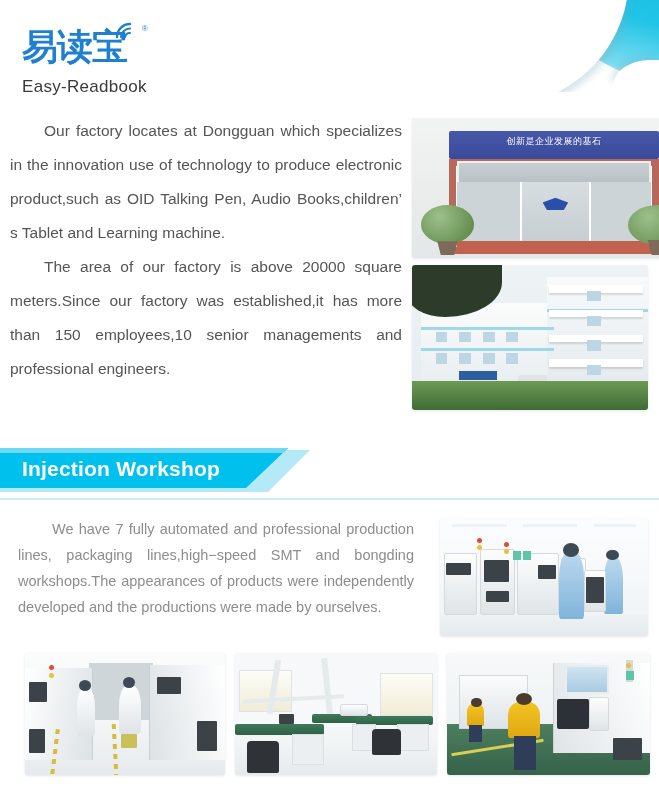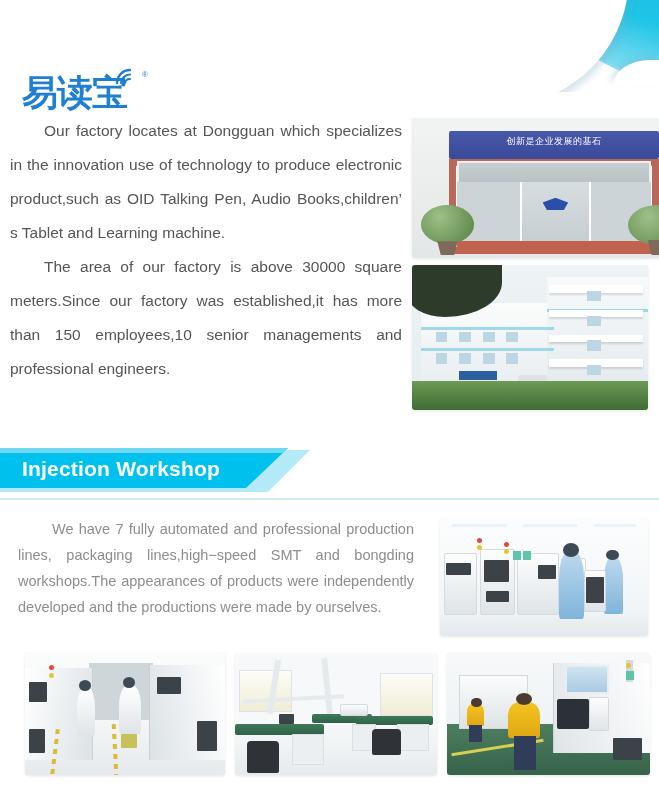--- a/index.html
+++ b/index.html
@@ -71,21 +71,20 @@
     height: 48px;
   }
   .logo-cn {
     font-family: "DejaVu Sans", sans-serif;
     font-size: 36px;
     font-weight: bold;
     line-height: 46px;
     letter-spacing: -1px;
     color: #1f7fd0;
     white-space: nowrap;
-    margin-top: 46px;
   }
   .logo-wifi {
     position: absolute;
     left: 92px;
     top: -6px;
     width: 26px;
     height: 22px;
   }
   .logo-reg {
     position: absolute;
@@ -323,25 +322,26 @@
 <div class="logo-block">
   <div class="logo-mark">
     <div class="logo-cn">易读宝</div>
     <svg class="logo-wifi" viewBox="0 0 26 22">
       <path d="M3 19 A13 13 0 0 1 16 6" fill="none" stroke="#1f7fd0" stroke-width="2.4" stroke-linecap="round"></path>
       <path d="M7 19 A9 9 0 0 1 16 10.5" fill="none" stroke="#1f7fd0" stroke-width="2.2" stroke-linecap="round"></path>
       <path d="M11 19 A5 5 0 0 1 16 15" fill="none" stroke="#1f7fd0" stroke-width="2" stroke-linecap="round"></path>
     </svg>
     <span class="logo-reg">®</span>
   </div>
+  <div class="logo-word">Easy-Readbook</div>
 </div>
 
 <div class="sec1-text body-text">
   <p class="indent">Our factory locates at Dongguan which specializes in the innovation use of technology to produce electronic product,such as OID Talking Pen, Audio Books,children’ s Tablet and Learning machine.</p>
-  <p class="indent">The area of our factory is above 30000 square meters.Since our factory was established,it has more than 150 employees,10 senior managements and professional engineers.</p>
+  <p class="indent">The area of our factory is above 20000 square meters.Since our factory was established,it has more than 150 employees,10 senior managements and professional engineers.</p>
 </div>
 
 <div class="sec1-photos">
 
   <div class="photo p-gate">
     <div class="scene">
       <div class="gate-wall"></div>
       <div class="gate-sign"></div>
       <div class="gate-sign-t">创新是企业发展的基石</div>
       <div class="gate-frame"></div>

